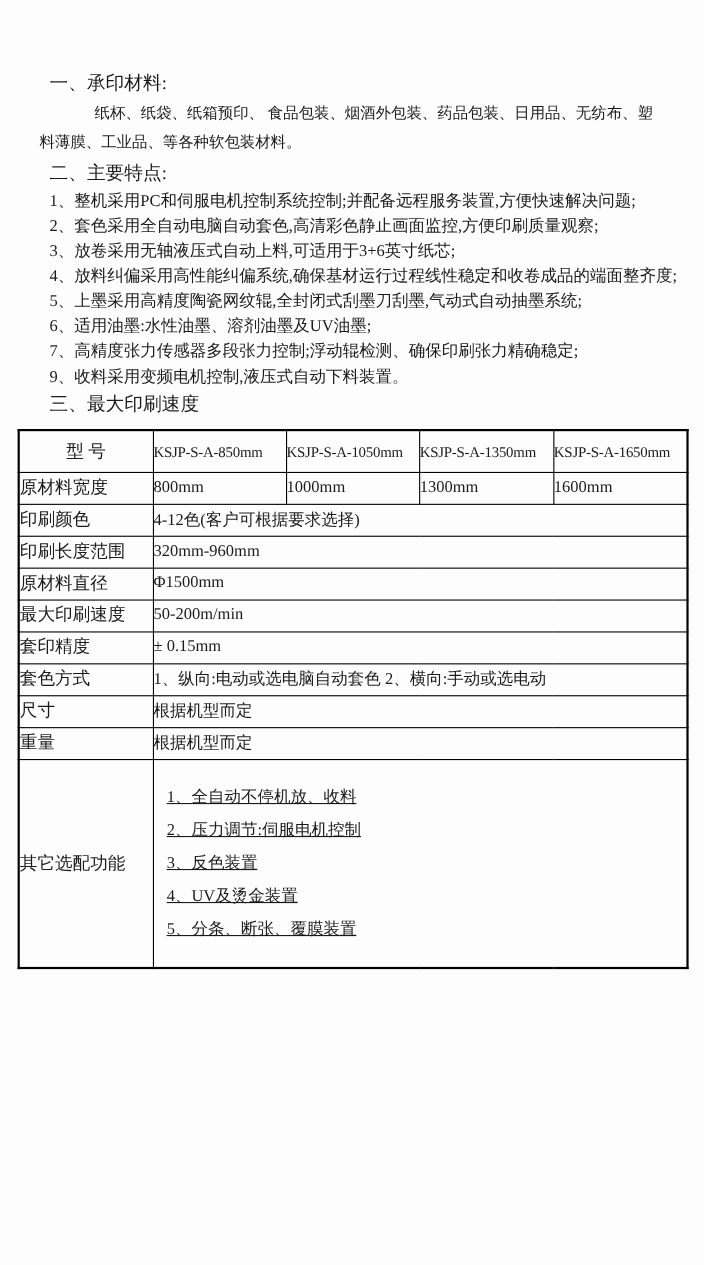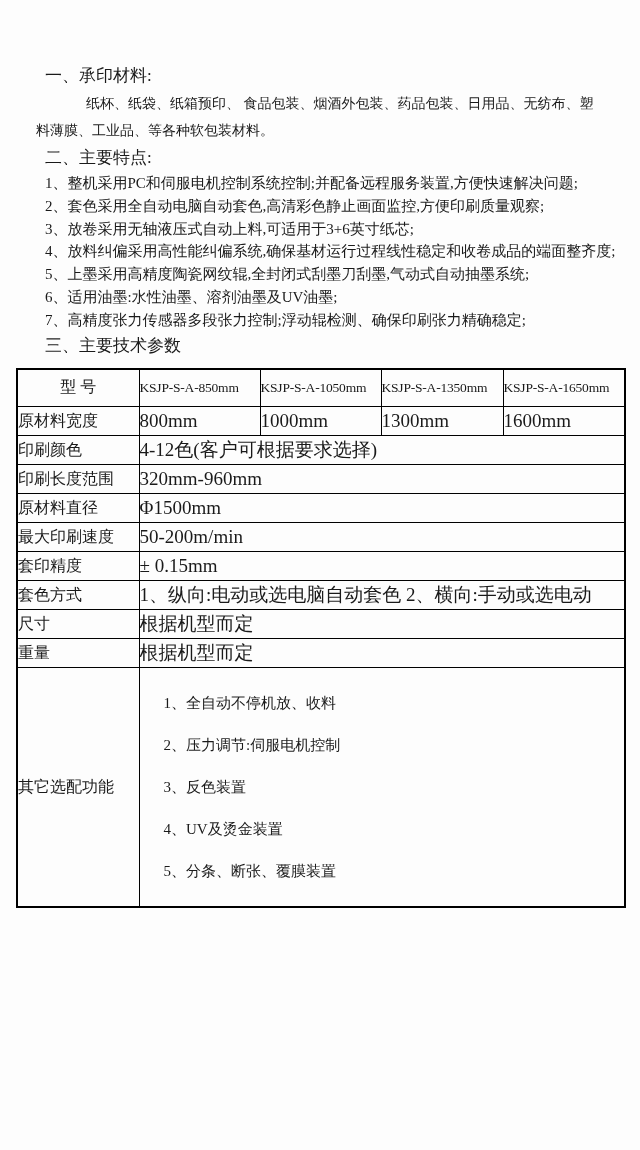--- a/index.html
+++ b/index.html
@@ -32,45 +32,46 @@
     border:1px solid #000; padding:0; vertical-align:middle;
     overflow:hidden; white-space:nowrap;
   }
   tr.hdr  { height:38px; }
   tr.row  { height:29px; }
   tr.big  { height:190px; }
 
   .lbl     { font-size:16px; padding-left:13px; }
   .lbl-hdr { font-size:16px; text-align:center; }
   .model   { font-size:13.5px; padding-left:6px; letter-spacing:-0.2px; }
-  .val     { font-size:19px; padding-left:10px; }
+  .val     { font-size:15px; padding-left:10px; }
 
   .options-box { padding:8px 0 8px 12px; }
-  .options-box p { margin:12px; font-size:15px; line-height:30px; white-space:nowrap; }
+  .options-box p { margin:0; font-size:15px; line-height:30px; white-space:nowrap;text-decoration:underline; }
 </style>
 </head>
 <body>
 
 <div class="page">
 
   <p class="sec-heading">一、承印材料:</p>
   <p class="para">纸杯、纸袋、纸箱预印、 食品包装、烟酒外包装、药品包装、日用品、无纺布、塑料薄膜、工业品、等各种软包装材料。</p>
 
   <p class="sec-heading">二、主要特点:</p>
   <div class="features">
     <div class="feature-item">1、整机采用PC和伺服电机控制系统控制;并配备远程服务装置,方便快速解决问题;</div>
     <div class="feature-item">2、套色采用全自动电脑自动套色,高清彩色静止画面监控,方便印刷质量观察;</div>
     <div class="feature-item">3、放卷采用无轴液压式自动上料,可适用于3+6英寸纸芯;</div>
     <div class="feature-item">4、放料纠偏采用高性能纠偏系统,确保基材运行过程线性稳定和收卷成品的端面整齐度;</div>
     <div class="feature-item">5、上墨采用高精度陶瓷网纹辊,全封闭式刮墨刀刮墨,气动式自动抽墨系统;</div>
     <div class="feature-item">6、适用油墨:水性油墨、溶剂油墨及UV油墨;</div>
     <div class="feature-item">7、高精度张力传感器多段张力控制;浮动辊检测、确保印刷张力精确稳定;</div>
+    <div class="feature-item">9、收料采用变频电机控制,液压式自动下料装置。</div>
   </div>
 
-  <p class="sec-heading">三、主要技术参数</p>
+  <p class="sec-heading">三、最大印刷速度</p>
 
   <table class="spec">
     <colgroup>
       <col style="width:122px">
         <col style="width:121px">
         <col style="width:121px">
         <col style="width:122px">
         <col style="width:122px">
     </colgroup>
 

